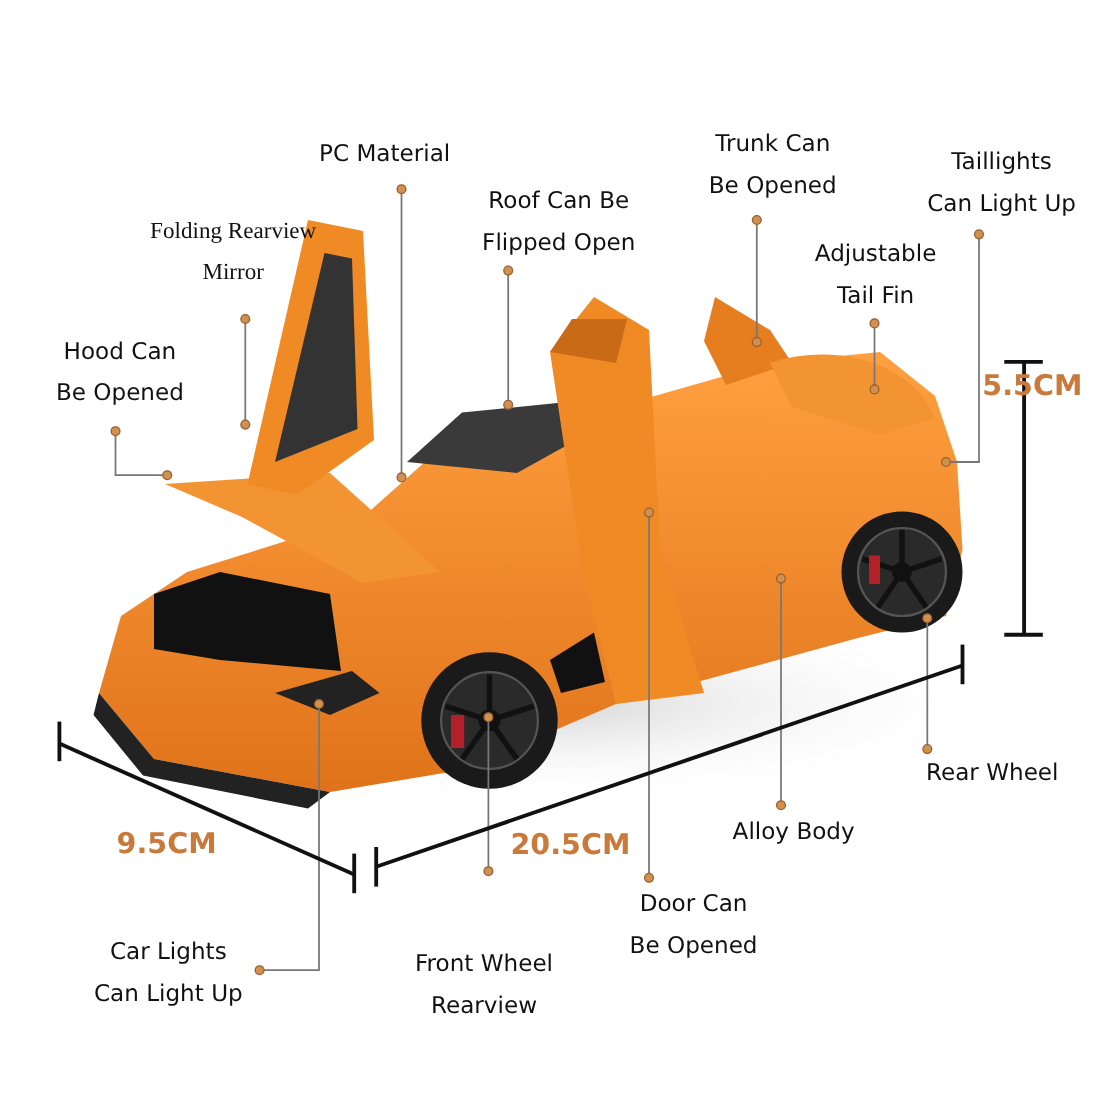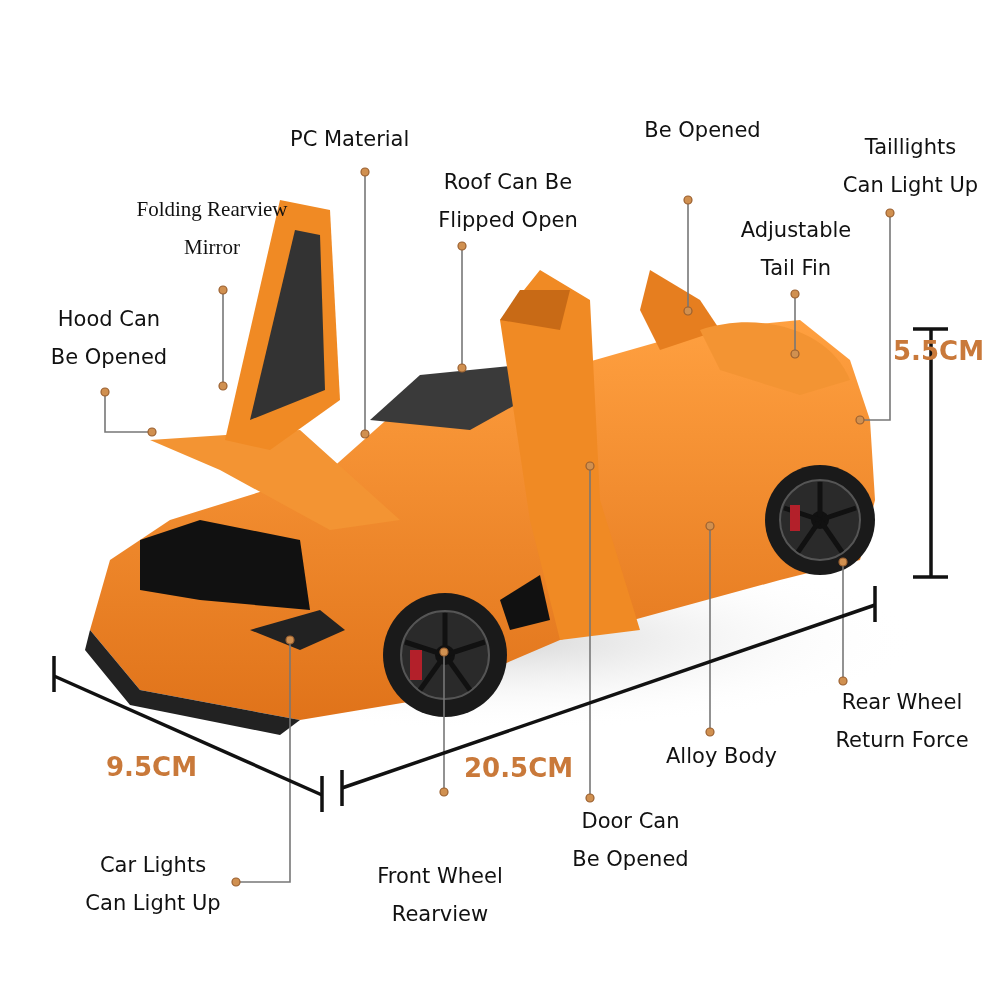--- a/index.html
+++ b/index.html
@@ -143,20 +143,21 @@
 </div>
 <div class="lbl" style="left:34px;top:300px;width:150px;">
   <div>Hood Can</div>
   <div>Be Opened</div>
 </div>
 <div class="lbl" style="left:418px;top:163px;width:180px;">
   <div>Roof Can Be</div>
   <div>Flipped Open</div>
 </div>
 <div class="lbl" style="left:630px;top:111px;width:145px;">
+  <div>Trunk Can</div>
   <div>Be Opened</div>
 </div>
 <div class="lbl" style="left:828px;top:128px;width:165px;">
   <div>Taillights</div>
   <div>Can Light Up</div>
 </div>
 <div class="lbl" style="left:726px;top:211px;width:140px;">
   <div>Adjustable</div>
   <div>Tail Fin</div>
 </div>
@@ -170,18 +171,17 @@
 </div>
 <div class="lbl" style="left:558px;top:802px;width:145px;">
   <div>Door Can</div>
   <div>Be Opened</div>
 </div>
 <div class="lbl" style="left:666px;top:737px;">
   <div>Alloy Body</div>
 </div>
 <div class="lbl" style="left:818px;top:683px;width:168px;text-align:center;">
   <div>Rear Wheel</div>
-  <div>Return Force</div>
 </div>
 
 <div class="dim" style="left:893px;top:288px;margin-top:48px;">5.5CM</div>
 <div class="dim" style="left:106px;top:752px;">9.5CM</div>
 <div class="dim" style="left:464px;top:753px;">20.5CM</div>
 
 </body></html>

